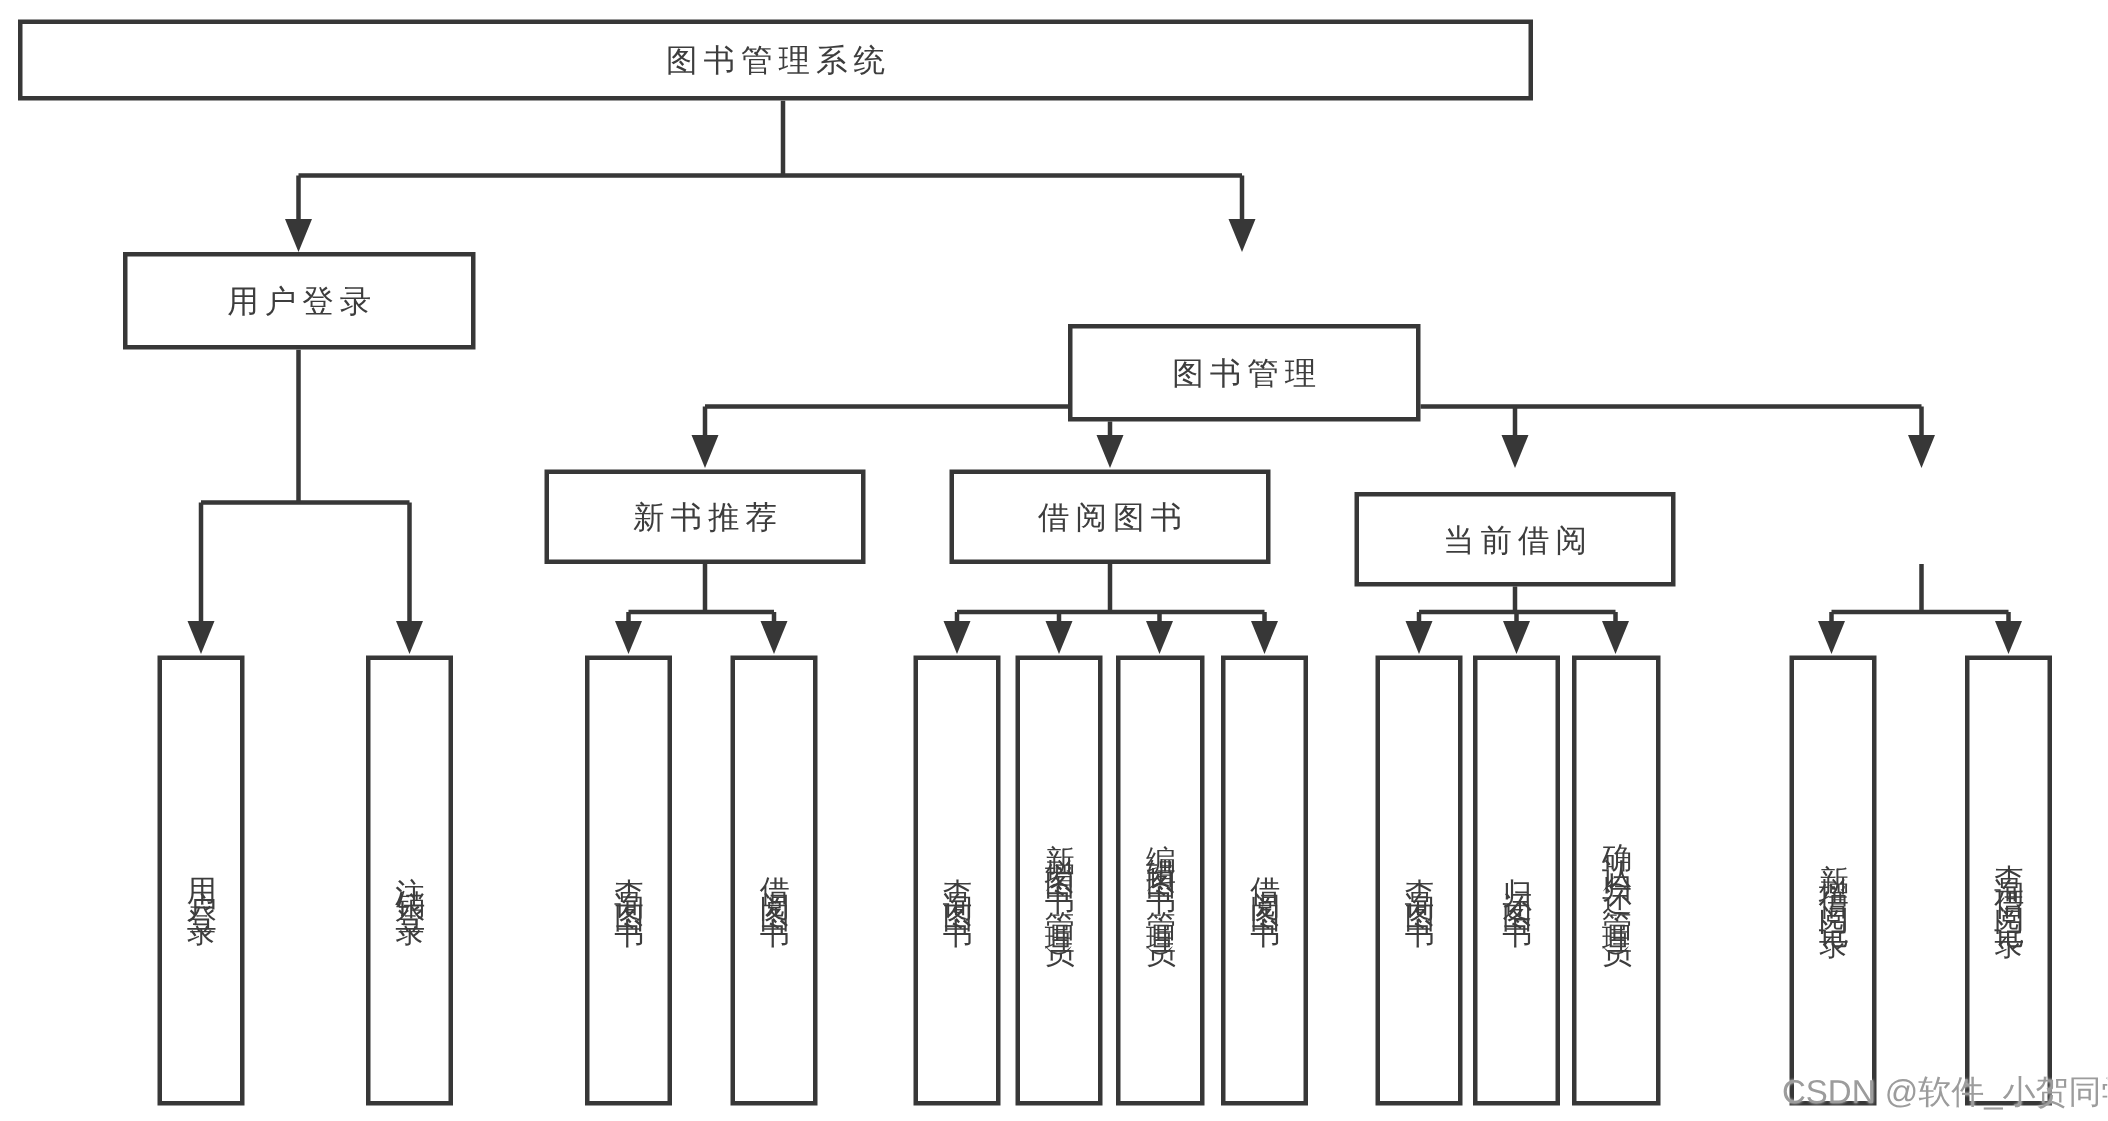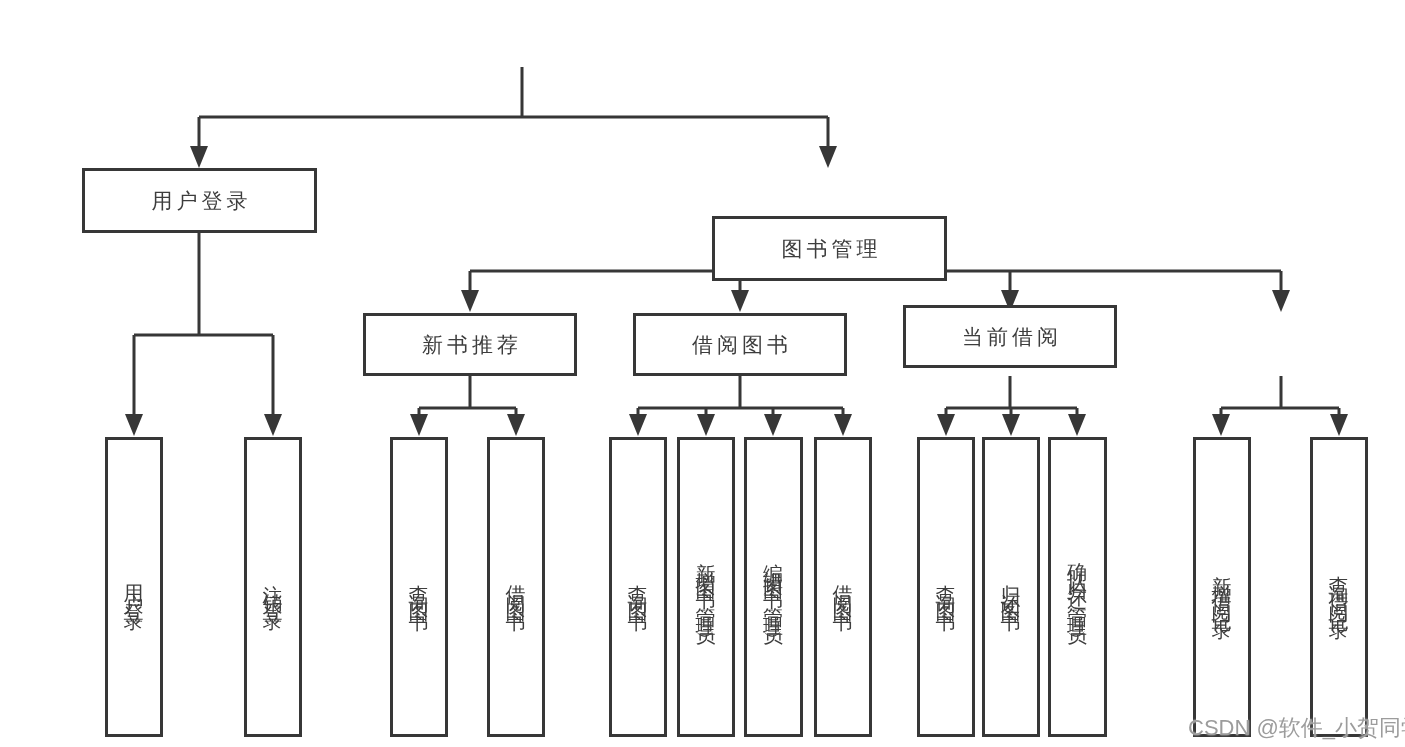--- a/index.html
+++ b/index.html
@@ -42,21 +42,21 @@
     letter-spacing: 9px;
     line-height: 1;
     color: #3d3d3d;
   }
   
   .n-root   { left: 12px;   top: 13px;  width: 1010px; height: 54px; }
   .n-login  { left: 82px;   top: 168px; width: 235px;  height: 65px; }
   .n-mgmt   { left: 712px;  top: 168px; width: 235px;  height: 65px; margin-top: 48px; }
   .n-newbk  { left: 363px;  top: 313px; width: 214px;  height: 63px; }
   .n-borrow { left: 633px;  top: 313px; width: 214px;  height: 63px; }
-  .n-curr   { left: 903px;  top: 305px; width: 214px;  height: 63px; }
+  .n-curr   { left: 903px;  top: 328px; width: 214px;  height: 63px; }
   .n-record { left: 1174px; top: 313px; width: 216px;  height: 63px; }
   .leaf { top: 437px; width: 58px; height: 300px; }
   .l1  { left: 105px; }
   .l2  { left: 244px; }
   .l3  { left: 390px; }
   .l4  { left: 487px; }
   .l5  { left: 609px; }
   .l6  { left: 677px; }
   .l7  { left: 744px; width: 59px; }
   .l8  { left: 814px; }
@@ -110,20 +110,23 @@
       <polygon points="773,436 764,414 782,414"></polygon>
       <polygon points="843,436 834,414 852,414"></polygon>
       <polygon points="946,436 937,414 955,414"></polygon>
       <polygon points="1011,436 1002,414 1020,414"></polygon>
       <polygon points="1077,436 1068,414 1086,414"></polygon>
       <polygon points="1221,436 1212,414 1230,414"></polygon>
       <polygon points="1339,436 1330,414 1348,414"></polygon>
     </g>
   </svg>
 
+  <div class="node hnode n-root">
+    <span>图书管理系统</span>
+  </div>
 
   <div class="node hnode n-login">
     <span>用户登录</span>
   </div>
   <div class="node hnode n-mgmt">
     <span>图书管理</span>
   </div>
 
   <div class="node hnode n-newbk">
     <span>新书推荐</span>

